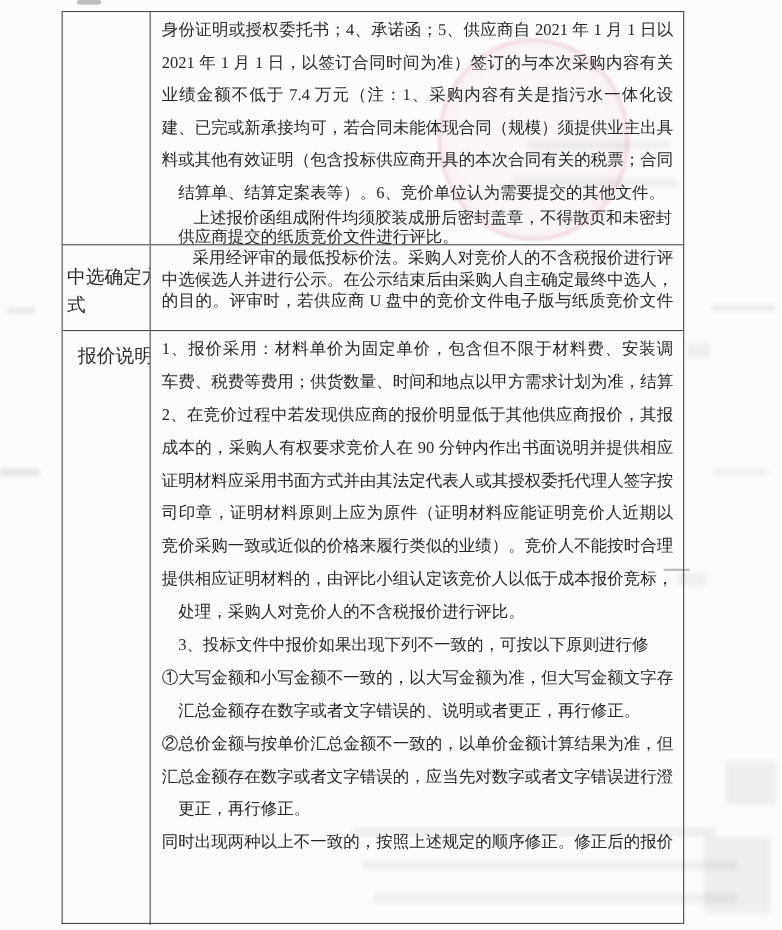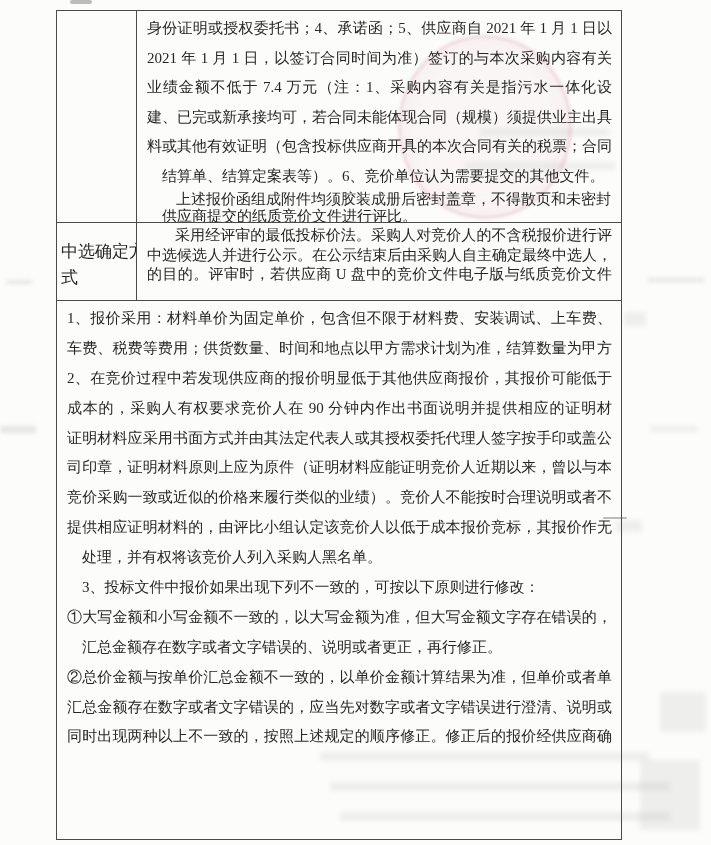--- a/index.html
+++ b/index.html
@@ -89,33 +89,37 @@
         <div class="label-ln">式</div>
       </div>
       <div class="cell-content">
         <div class="ln j lh19 ind2">采用经评审的最低投标价法。采购人对竞价人的不含税报价进行评比，确定前三名</div>
         <div class="ln j lh19">中选候选人并进行公示。在公示结束后由采购人自主确定最终中选人，达到优质采购</div>
         <div class="ln j lh19">的目的。评审时，若供应商 U 盘中的竞价文件电子版与纸质竞价文件不一致时，按照</div>
       </div>
     </div>
 
     <div class="t-row">
+      <div class="cell-label top10">
+        <div class="label-ln padL">报价说明</div>
+      </div>
       <div class="cell-content">
         <div class="ln j lh296">1、报价采用：材料单价为固定单价，包含但不限于材料费、安装调试、上车费、下</div>
         <div class="ln j lh296">车费、税费等费用；供货数量、时间和地点以甲方需求计划为准，结算数量为甲方实</div>
         <div class="ln j lh296">2、在竞价过程中若发现供应商的报价明显低于其他供应商报价，其报价可能低于其</div>
         <div class="ln j lh296">成本的，采购人有权要求竞价人在 90 分钟内作出书面说明并提供相应的证明材料，</div>
         <div class="ln j lh296">证明材料应采用书面方式并由其法定代表人或其授权委托代理人签字按手印或盖公</div>
         <div class="ln j lh296">司印章，证明材料原则上应为原件（证明材料应能证明竞价人近期以来，曾以与本次</div>
         <div class="ln j lh296">竞价采购一致或近似的价格来履行类似的业绩）。竞价人不能按时合理说明或者不能</div>
         <div class="ln j lh296">提供相应证明材料的，由评比小组认定该竞价人以低于成本报价竞标，其报价作无效</div>
-        <div class="ln n lh296">处理，并有权将该竞价人列入采购人黑名单。</div>
+        <div class="ln n lh296">处理，采购人对竞价人的不含税报价进行评比。</div>
         <div class="ln n lh296">3、投标文件中报价如果出现下列不一致的，可按以下原则进行修改：</div>
         <div class="ln j lh296">①大写金额和小写金额不一致的，以大写金额为准，但大写金额文字存在错误的，应</div>
         <div class="ln n lh296">汇总金额存在数字或者文字错误的、说明或者更正，再行修正。</div>
         <div class="ln j lh296">②总价金额与按单价汇总金额不一致的，以单价金额计算结果为准，但单价或者单价</div>
         <div class="ln j lh296">汇总金额存在数字或者文字错误的，应当先对数字或者文字错误进行澄清、说明或者</div>
+        <div class="ln n lh296">更正，再行修正。</div>
         <div class="ln j lh296">同时出现两种以上不一致的，按照上述规定的顺序修正。修正后的报价经供应商确认</div>
       </div>
     </div>
 
   </div>
 </div>
 
 </body></html>

